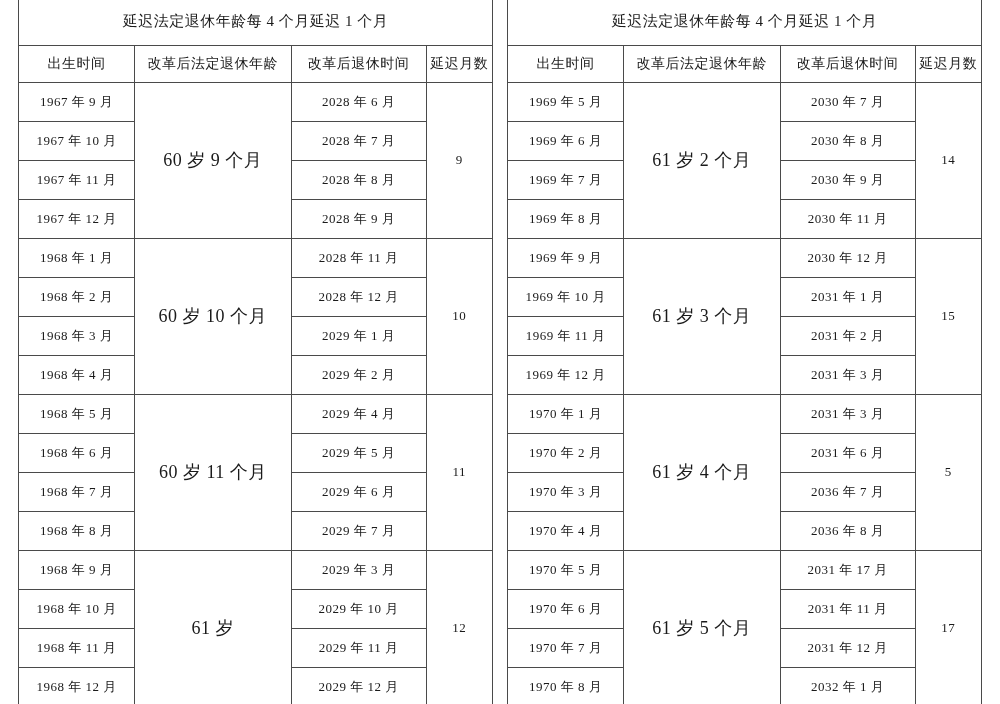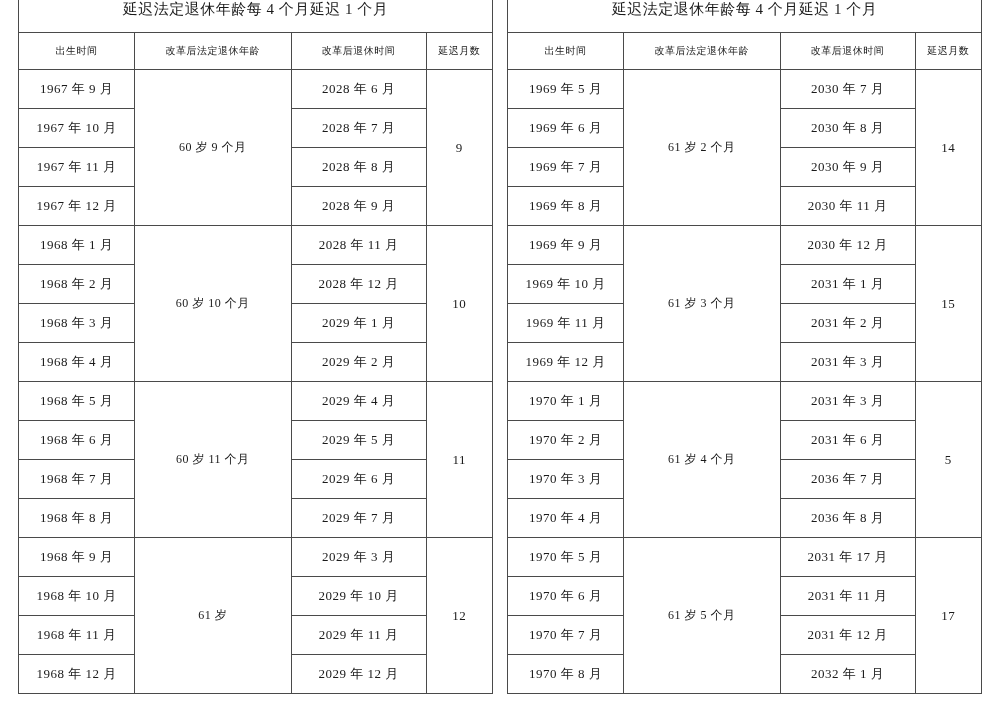--- a/index.html
+++ b/index.html
@@ -15,21 +15,21 @@
     overflow: hidden;
   }
   .page {
     width: 1000px;
     height: 704px;
     position: relative;
     box-sizing: border-box;
     padding: 10px 18px 10px 18px;
     display: flex;
     flex-direction: row;
-    align-items: flex-end;
+    align-items: center;
   }
   .half {
     flex: 1 1 0;
     display: flex;
     flex-direction: column;
   }
   .gutter {
     width: 14px;
     flex: 0 0 14px;
   }
@@ -47,31 +47,31 @@
     padding: 0;
     letter-spacing: 0.5px;
   }
   .title-cell {
     font-size: 15px;
     font-weight: bold;
     height: 46px;
     letter-spacing: 1.5px;
   }
   .head-cell {
-    font-size: 10px;
+    font-size: 14px;
     height: 36px;
     letter-spacing: 1px;
   }
   .cell {
     font-size: 13px;
     height: 38px;
     letter-spacing: 0.6px;
   }
   .age-cell {
-    font-size: 12px;
+    font-size: 18px;
     letter-spacing: 0.6px;
     margin-top: 20px;
   }
   .delay-cell {
     font-size: 13px;
   }
   
   col.c-birth { width: 24.5%; }
   col.c-age   { width: 33%; }
   col.c-ret   { width: 28.5%; }

